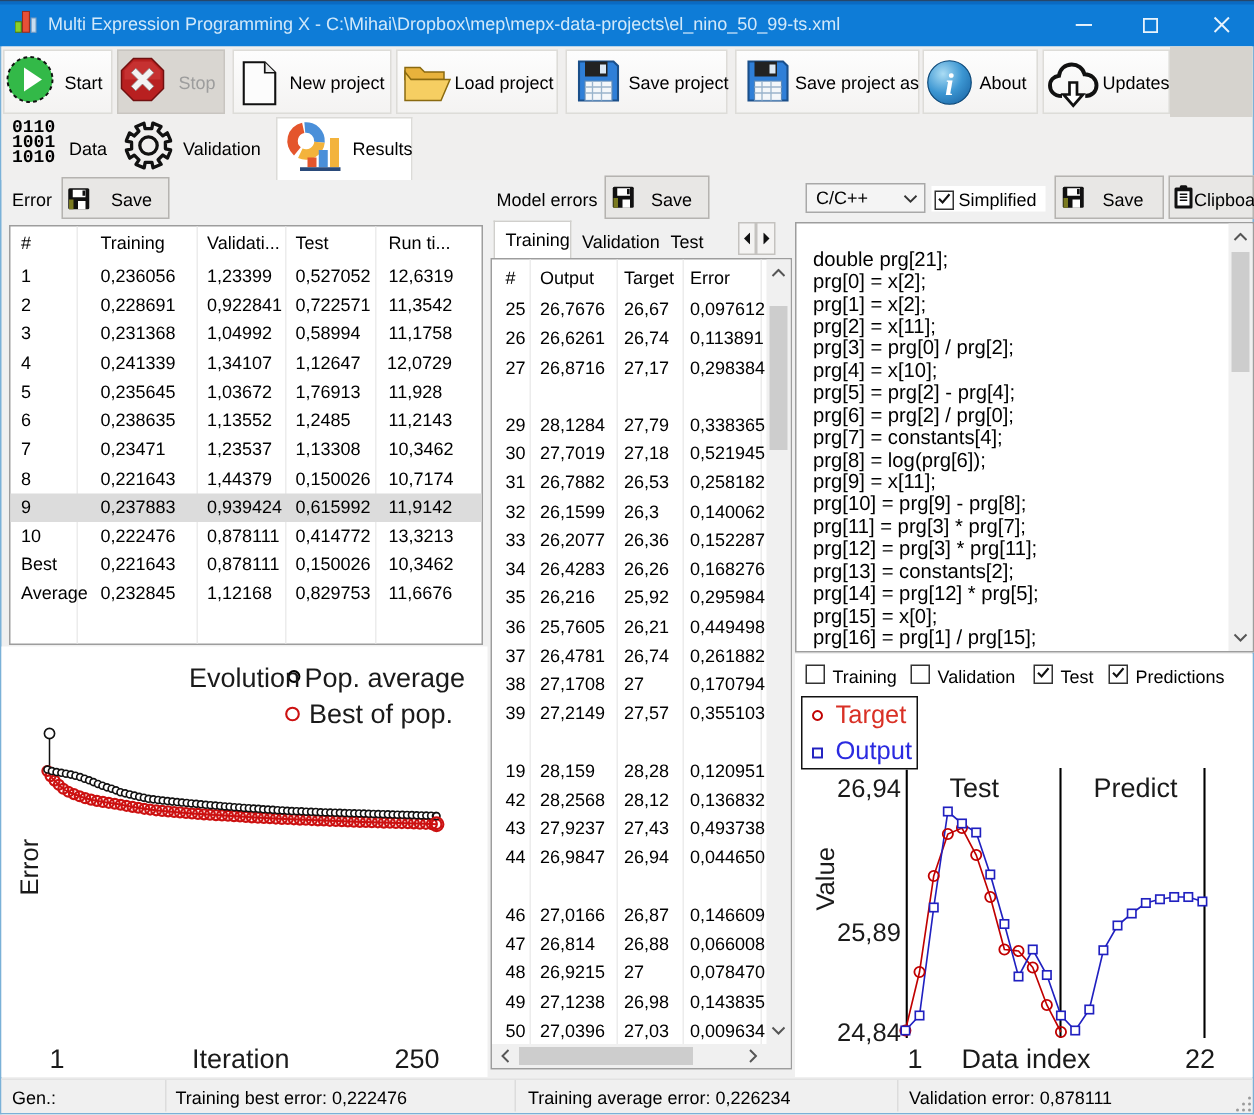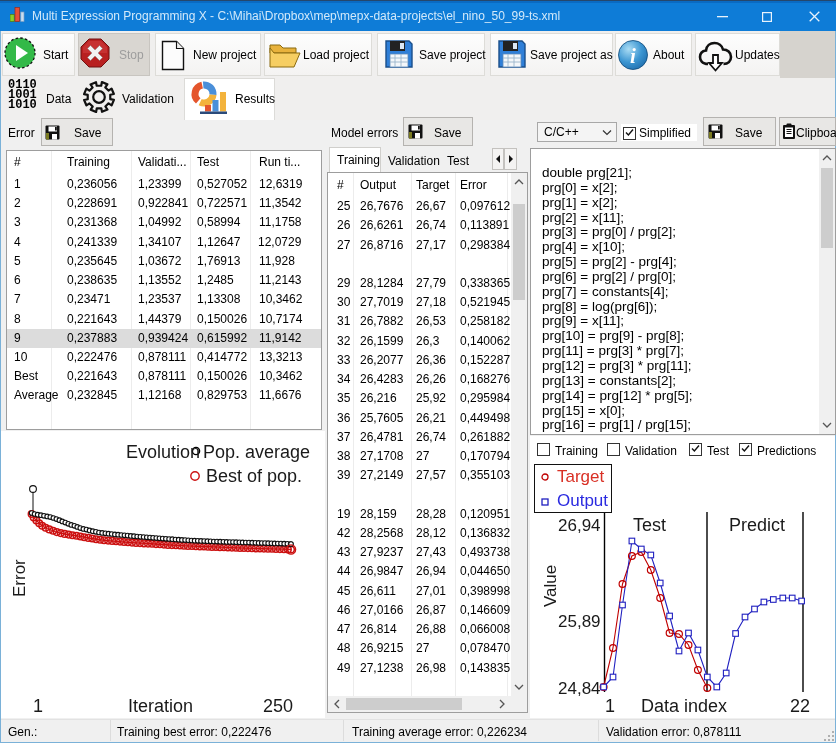--- a/index.html
+++ b/index.html
@@ -577,26 +577,20 @@
       <span style="position:absolute;left:32px">27,9237</span>
       <span style="position:absolute;left:88px">27,43</span>
       <span style="position:absolute;left:132px">0,493738</span>
     </div>
 <div style="position:absolute;left:1px;right:0;top:390.4px;height:19.23px;line-height:19.23px">
       <span style="position:absolute;left:9px">44</span>
       <span style="position:absolute;left:32px">26,9847</span>
       <span style="position:absolute;left:88px">26,94</span>
       <span style="position:absolute;left:132px">0,044650</span>
     </div>
-<div style="position:absolute;left:1px;right:0;top:409.6px;height:19.23px;line-height:19.23px">
-      <span style="position:absolute;left:9px">45</span>
-      <span style="position:absolute;left:32px">26,611</span>
-      <span style="position:absolute;left:88px">27,01</span>
-      <span style="position:absolute;left:132px">0,398998</span>
-    </div>
 <div style="position:absolute;left:1px;right:0;top:428.8px;height:19.23px;line-height:19.23px">
       <span style="position:absolute;left:9px">46</span>
       <span style="position:absolute;left:32px">27,0166</span>
       <span style="position:absolute;left:88px">26,87</span>
       <span style="position:absolute;left:132px">0,146609</span>
     </div>
 <div style="position:absolute;left:1px;right:0;top:448.1px;height:19.23px;line-height:19.23px">
       <span style="position:absolute;left:9px">47</span>
       <span style="position:absolute;left:32px">26,814</span>
       <span style="position:absolute;left:88px">26,88</span>
@@ -606,20 +600,26 @@
       <span style="position:absolute;left:9px">48</span>
       <span style="position:absolute;left:32px">26,9215</span>
       <span style="position:absolute;left:88px">27</span>
       <span style="position:absolute;left:132px">0,078470</span>
     </div>
 <div style="position:absolute;left:1px;right:0;top:486.5px;height:19.23px;line-height:19.23px">
       <span style="position:absolute;left:9px">49</span>
       <span style="position:absolute;left:32px">27,1238</span>
       <span style="position:absolute;left:88px">26,98</span>
       <span style="position:absolute;left:132px">0,143835</span>
+    </div>
+<div style="position:absolute;left:1px;right:0;top:505.8px;height:19.23px;line-height:19.23px">
+      <span style="position:absolute;left:9px">50</span>
+      <span style="position:absolute;left:32px">27,0396</span>
+      <span style="position:absolute;left:88px">27,03</span>
+      <span style="position:absolute;left:132px">0,009634</span>
     </div>
 </div>
 
 <div class="abs" style="left:511px;top:173px;width:16px;height:523px;background:#f0f0f0"></div>
 <div class="abs" style="left:513px;top:204px;width:12px;height:96px;background:#cdcdcd"></div>
 <svg width="10" height="6" style="left:514px;top:179px" viewBox="0 0 10 6">
     <path d="M1 5 L5 1 L9 5" fill="none" stroke="#555" stroke-width="1.3"></path>
   </svg>
 <svg width="10" height="6" style="left:514px;top:684px" viewBox="0 0 10 6">
     <path d="M1 1 L5 5 L9 1" fill="none" stroke="#555" stroke-width="1.3"></path>

